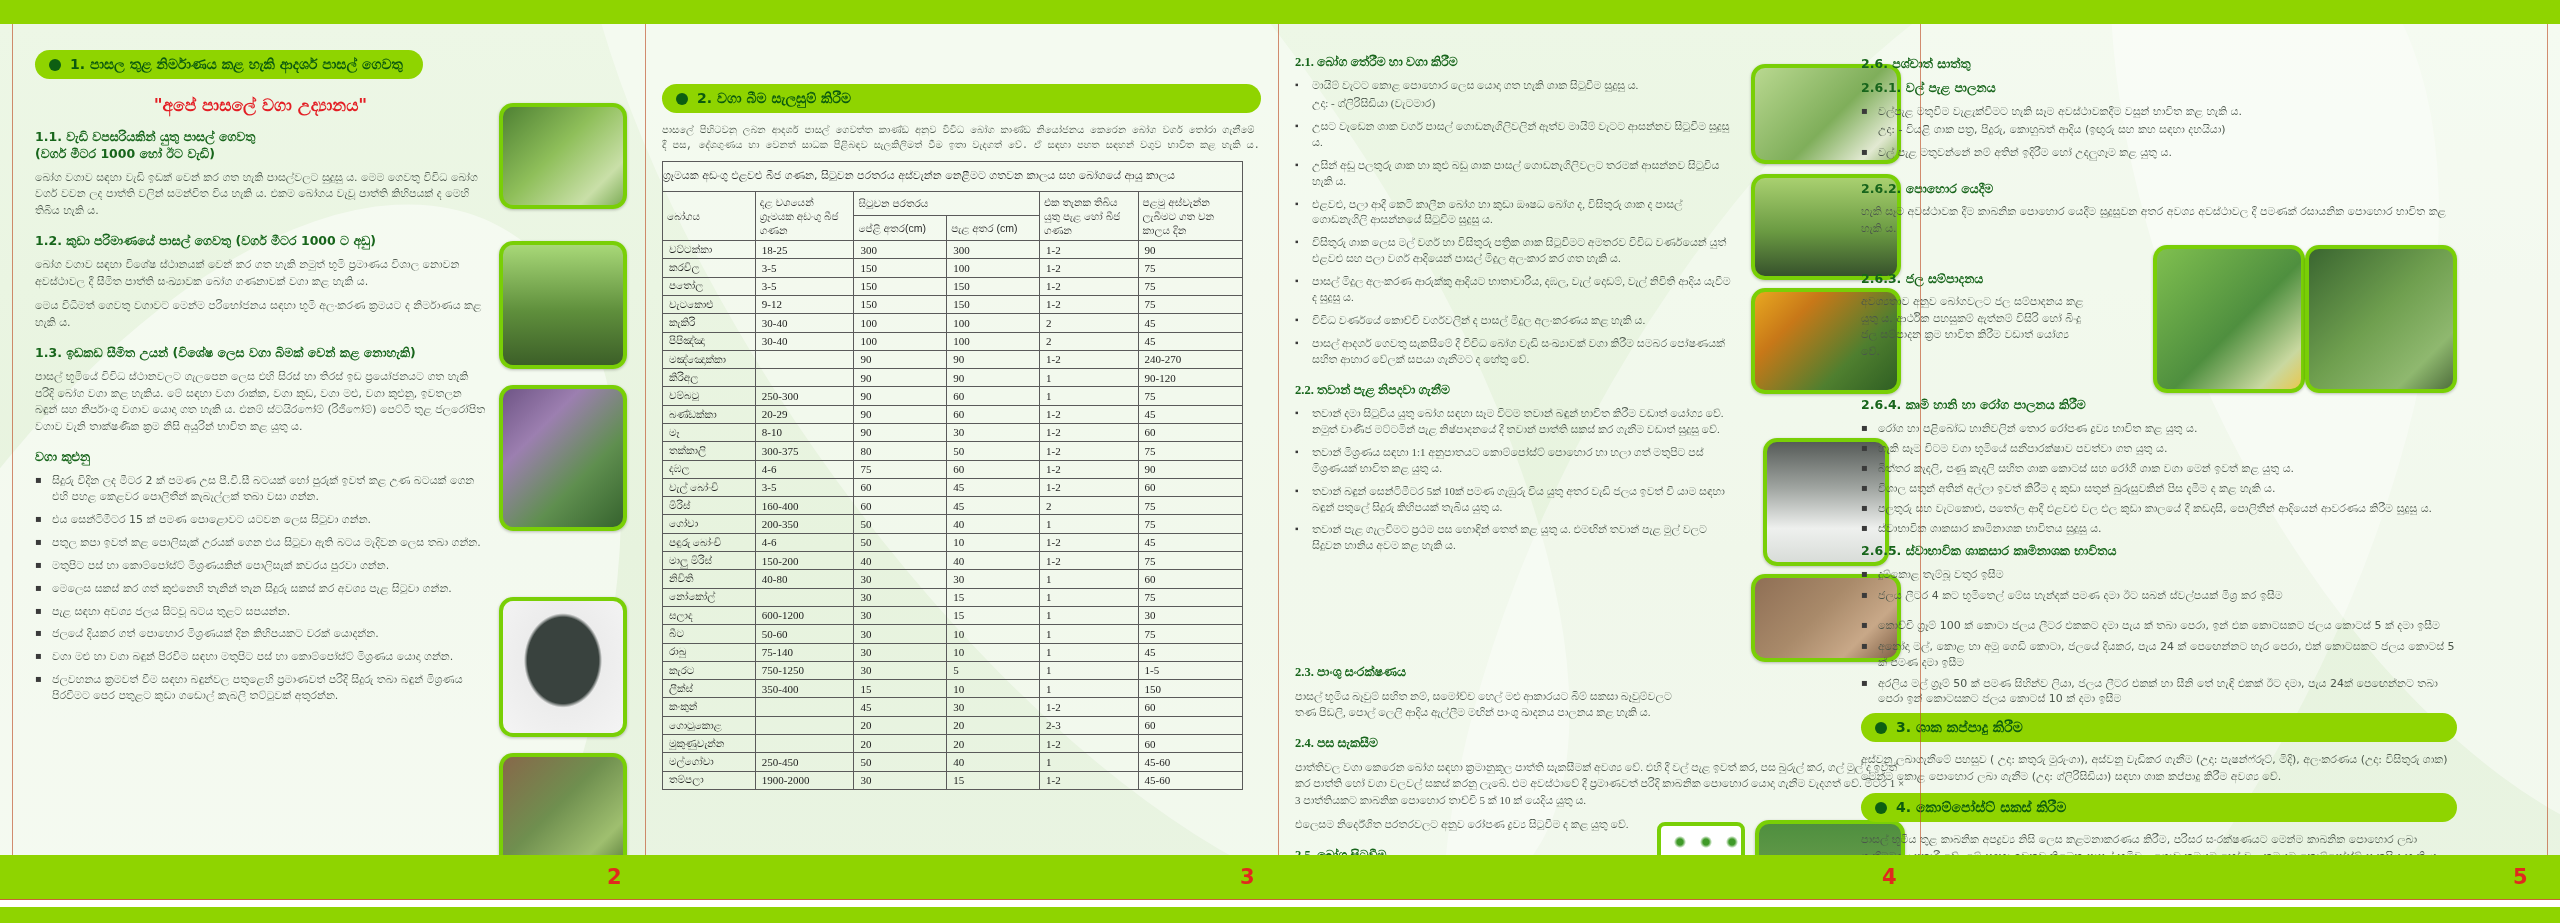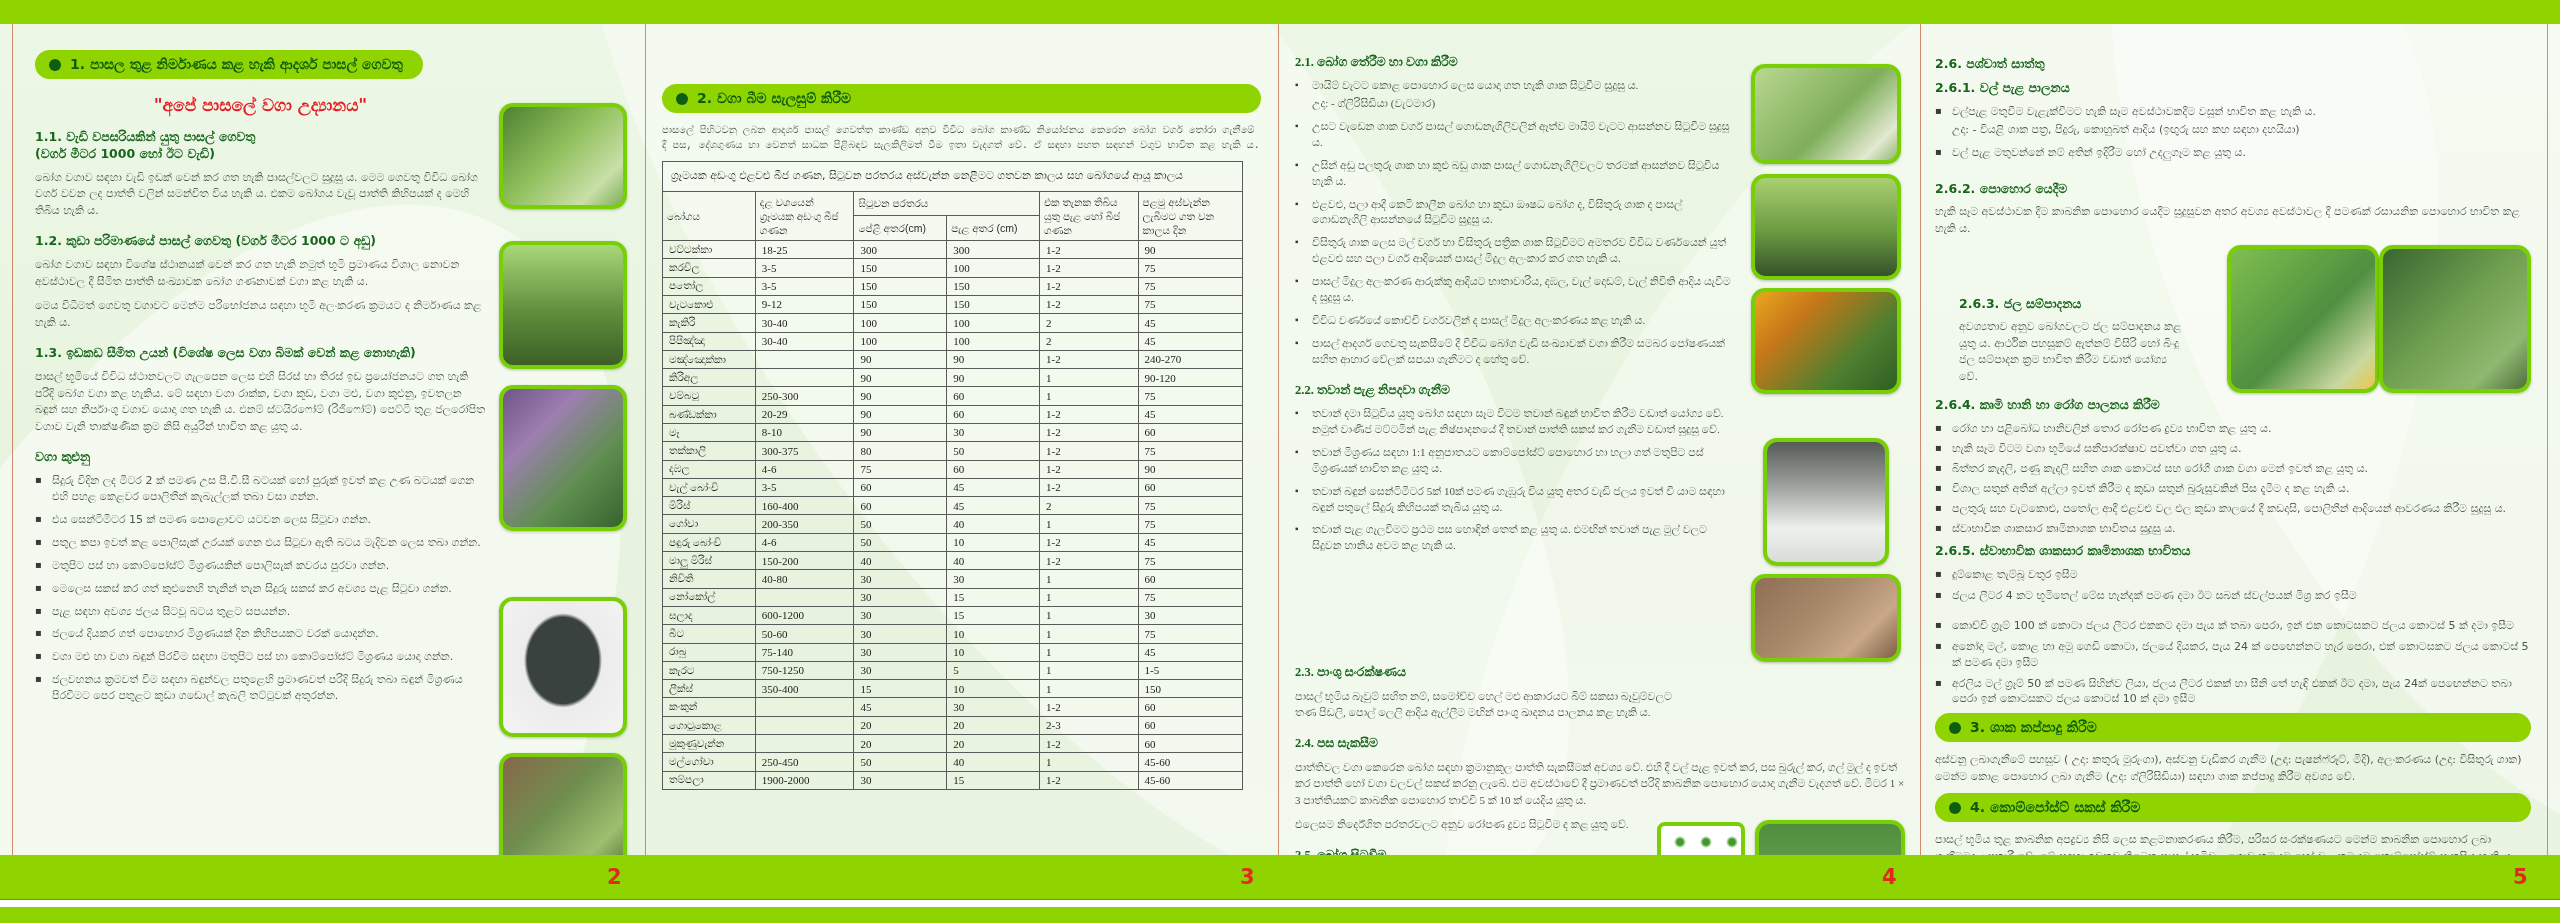--- a/index.html
+++ b/index.html
@@ -22,21 +22,21 @@
   .fold{position:absolute;top:0;bottom:0;width:1px;background:rgba(190,80,40,.65);}
   .pagebar{position:absolute;left:0;right:0;bottom:0;height:44px;background:#8fd400;}
   .pagenum{position:absolute;bottom:10px;font-size:21px;font-weight:bold;color:#e02a1e;font-family:"DejaVu Sans",sans-serif;}
   .gapline{position:absolute;left:0;top:900px;width:2560px;height:7px;background:#ffffff;}
   .botstrip{position:absolute;left:0;top:907px;width:2560px;height:16px;background:#8fd400;}
 
   .panel{position:absolute;top:0;height:786px;box-sizing:border-box;}
   .p1{left:13px;width:631px;padding:26px 14px 0 22px;}
   .p2{left:646px;width:631px;padding:60px 16px 0 16px;}
   .p3{left:1279px;width:640px;padding:30px 14px 0 16px;font-family:Liberation Serif, serif;}
-  .p4{left:1921px;width:626px;padding:32px 16px 12px 14px;}
+  .p4{left:1847px;width:626px;padding:32px 16px 12px 14px;}
 
   .secbar{
     display:flex;align-items:center;gap:9px;background:#8fd400;border-radius:15px;
     height:29px;padding:0 14px;box-sizing:border-box;margin-bottom:10px;
   }
   .secbar .dot{width:12px;height:12px;border-radius:50%;background:#0d5e12;flex:0 0 auto;}
   .secbar .t{font-weight:bold;font-size:14px;color:#0b5a0e;white-space:nowrap;}
 
   .cols{display:flex;gap:10px;}
   .textcol{flex:1;min-width:0;}
@@ -50,33 +50,33 @@
   ul.blt{list-style:none;margin:2px 0 8px 0;padding:0;}
   ul.blt li{position:relative;padding-left:17px;font-size:11px;color:#4b564b;line-height:1.45;margin-bottom:7px;}
   ul.blt li::before{content:"▪";position:absolute;left:0;top:0;color:#3a3a3a;font-size:10px;}
   ul.blt li .sub{margin-top:2px;}
   ul.blt li .sub:empty{display:none;}
 
   
   .tblwrap{margin-top:8px;}
   table.crop{border-collapse:collapse;width:97%;font-family:"Liberation Serif",serif;color:#1c1c1c;}
   table.crop th,table.crop td{border:1px solid #5a5a5a;padding:1.5px 6px;font-weight:normal;text-align:left;vertical-align:middle;}
-  table.crop .cap{font-size:11px;line-height:1.5;padding:6px 8px;font-family:"DejaVu Sans",sans-serif;color:#2a2a2a;}
+  table.crop .cap{font-size:11px;line-height:1.5;padding:6px 0;font-family:"DejaVu Sans",sans-serif;color:#2a2a2a;}
   table.crop .hd{font-size:10.5px;line-height:1.35;text-align:left;font-family:Liberation Sans, sans-serif;color:#2a2a2a;padding:3px 4px;}
   table.crop td{font-size:10.5px;line-height:1.3;}
   table.crop td.num{font-size:11px;}
 
   
   .plantrow{display:flex;gap:10px;align-items:flex-start;}
   .diagcol{display:flex;flex-direction:column;gap:7px;}
   .diag{width:88px;height:56px;background:#ffffff;border:4px solid #79cf06;border-radius:8px;box-sizing:border-box;
     background-image:radial-gradient(circle,#3f9a28 3px,rgba(63,154,40,.5) 4.5px,transparent 6px);
     background-size:26px 22px;background-position:6px 5px;}
 
-  .pair{display:flex;align-items:flex-end;margin-left:24px;}
+  .pair{display:flex;align-items:center;}
 </style>
 </head>
 <body>
 
 <div class="topbar"></div>
 
 <div class="sheet">
   <div class="swirl sw1"></div>
   <div class="swirl sw2"></div>
   <div class="swirl sw3"></div>

